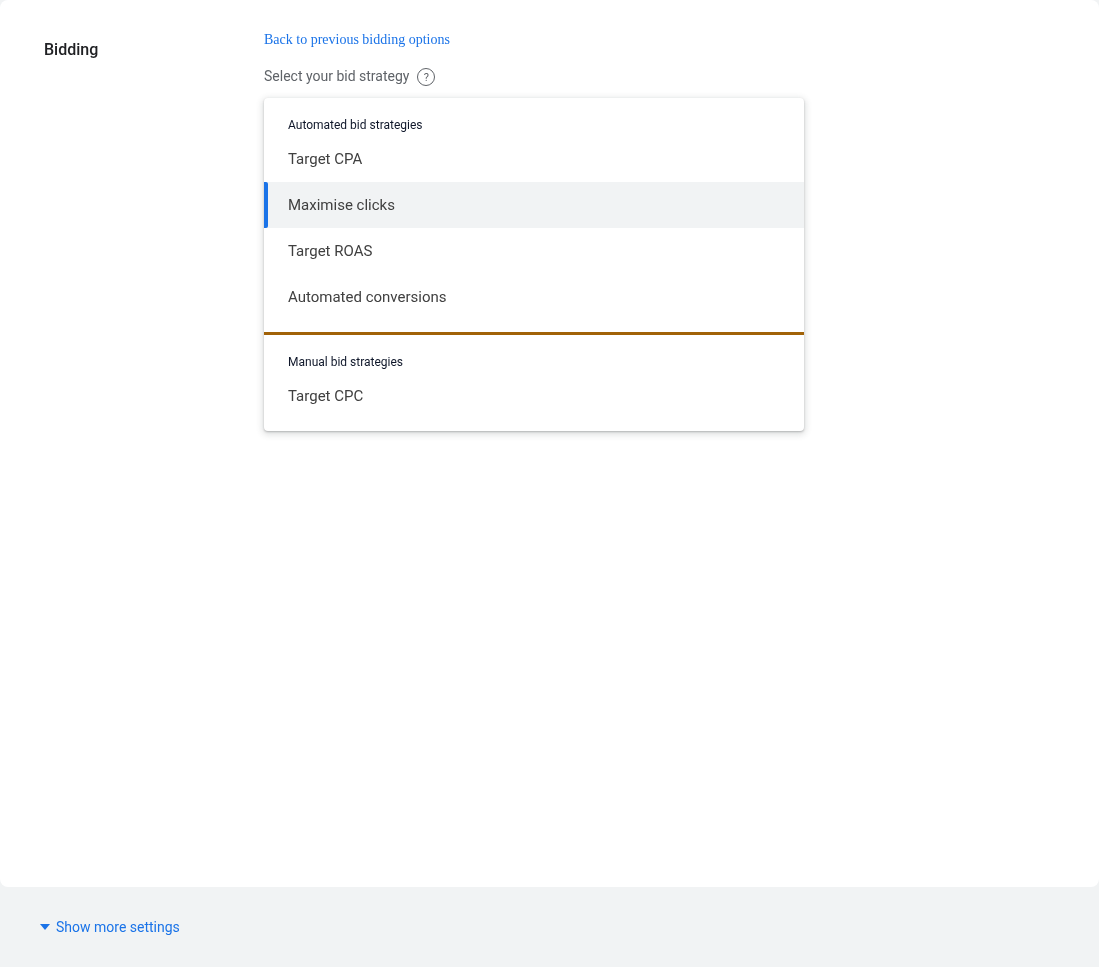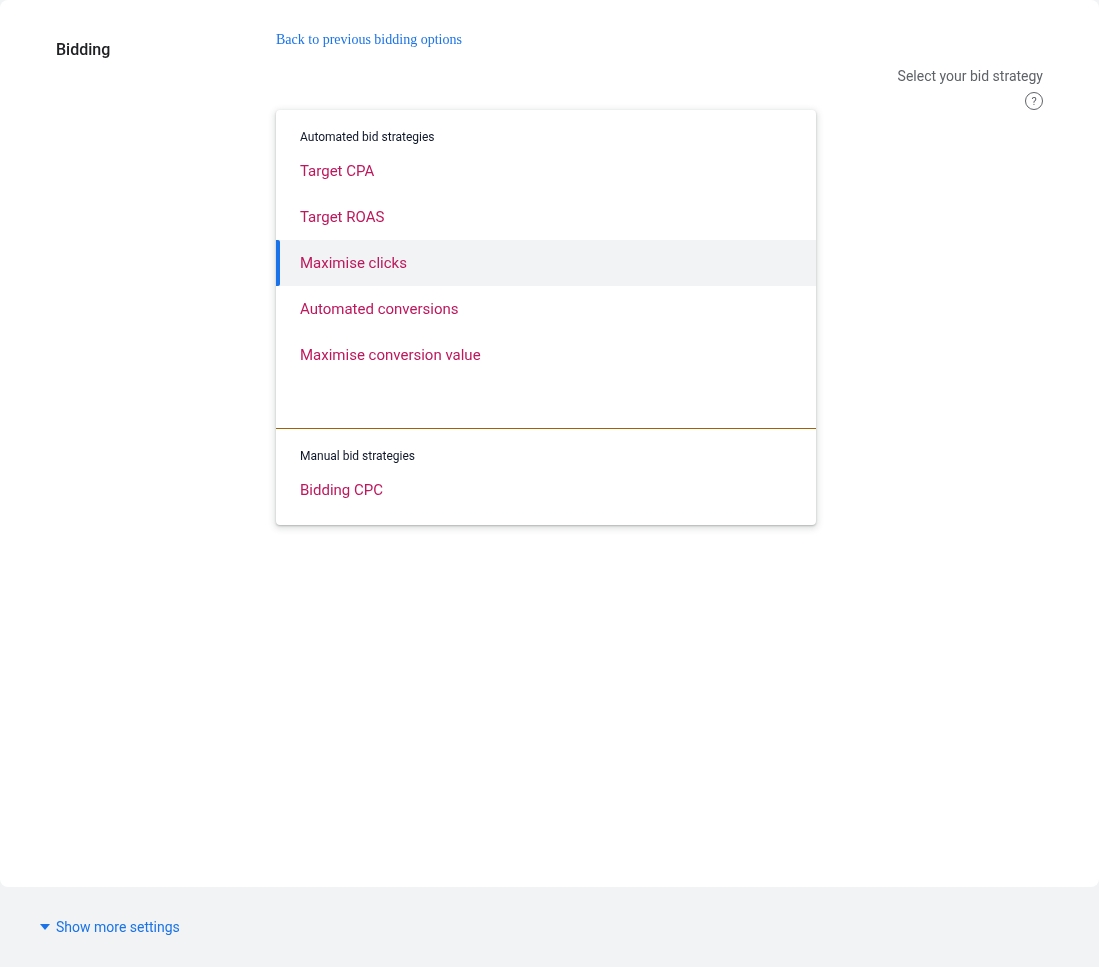--- a/index.html
+++ b/index.html
@@ -21,21 +21,21 @@
       width: 1099px;
       height: 967px;
       background: #f1f3f4;
       position: relative;
     }
 
     .main-card {
       background: #ffffff;
       border-radius: 8px;
       margin: 0;
-      padding: 32px 56px;
+      padding: 32px 44px;
       position: absolute;
       top: 0;
       left: 0;
       right: 0;
       bottom: 80px;
       display: flex;
       flex-direction: row;
       align-items: flex-start;
     }
 
@@ -59,23 +59,23 @@
       font-size: 14px;
       text-decoration: none;
       cursor: pointer;
       margin-bottom: 20px;
       display: inline-block;
       font-family: Liberation Serif, serif;
     }
 
     .select-label-row {
       display: flex;
-      align-items: flex-end;
+      align-items: flex-start;
       gap: 8px;
-      flex-direction: column;
+      margin-bottom: 12px;
     }
 
     .select-label {
       font-size: 14px;
       color: #5f6368;
     }
 
     .help-icon {
       width: 18px;
       height: 18px;
@@ -97,37 +97,36 @@
       width: 540px;
       position: relative;
       z-index: 10;
     }
 
     .dropdown-section {
       padding: 12px 0;
     }
 
     .dropdown-section + .dropdown-section {
-      border-top: 1px solid #a16207;
-      margin-top: 38px;
+      border-top: 3px solid #a16207;
     }
 
     .dropdown-group-label {
       font-size: 12px;
       color: #0f172a;
       padding: 8px 24px 4px 24px;
       font-weight: 400;
     }
 
     .dropdown-item {
       display: flex;
       align-items: flex-end;
       padding: 14px 24px;
       font-size: 15px;
-      color: #be185d;
+      color: #404040;
       cursor: pointer;
       position: relative;
     }
 
     .dropdown-item.active {
       background: #f1f3f4;
     }
 
     .dropdown-item.active::before {
       content: '';
@@ -186,43 +185,40 @@
 
       <div class="dropdown-menu">
 
         <div class="dropdown-section">
           <div class="dropdown-group-label">Automated bid strategies</div>
 
           <div class="dropdown-item">
             <span>Target CPA</span>
           </div>
 
-          <div class="dropdown-item">
-            <span>Target ROAS</span>
-          </div>
-
           <div class="dropdown-item active">
             <span>Maximise clicks</span>
           </div>
 
           <div class="dropdown-item">
+            <span>Target ROAS</span>
+          </div>
+
+          <div class="dropdown-item">
             <span>Automated conversions</span>
           </div>
 
-          <div class="dropdown-item">
-            <span>Maximise conversion value</span>
-          </div>
 
         </div>
 
         <div class="dropdown-section">
           <div class="dropdown-group-label">Manual bid strategies</div>
 
           <div class="dropdown-item">
-            <span>Bidding CPC</span>
+            <span>Target CPC</span>
           </div>
         </div>
       </div>
     </div>
   </div>
 
   <div class="bottom-bar">
     <div class="show-more-settings">
       <div class="chevron-down"></div>
       <span>Show more settings</span>

